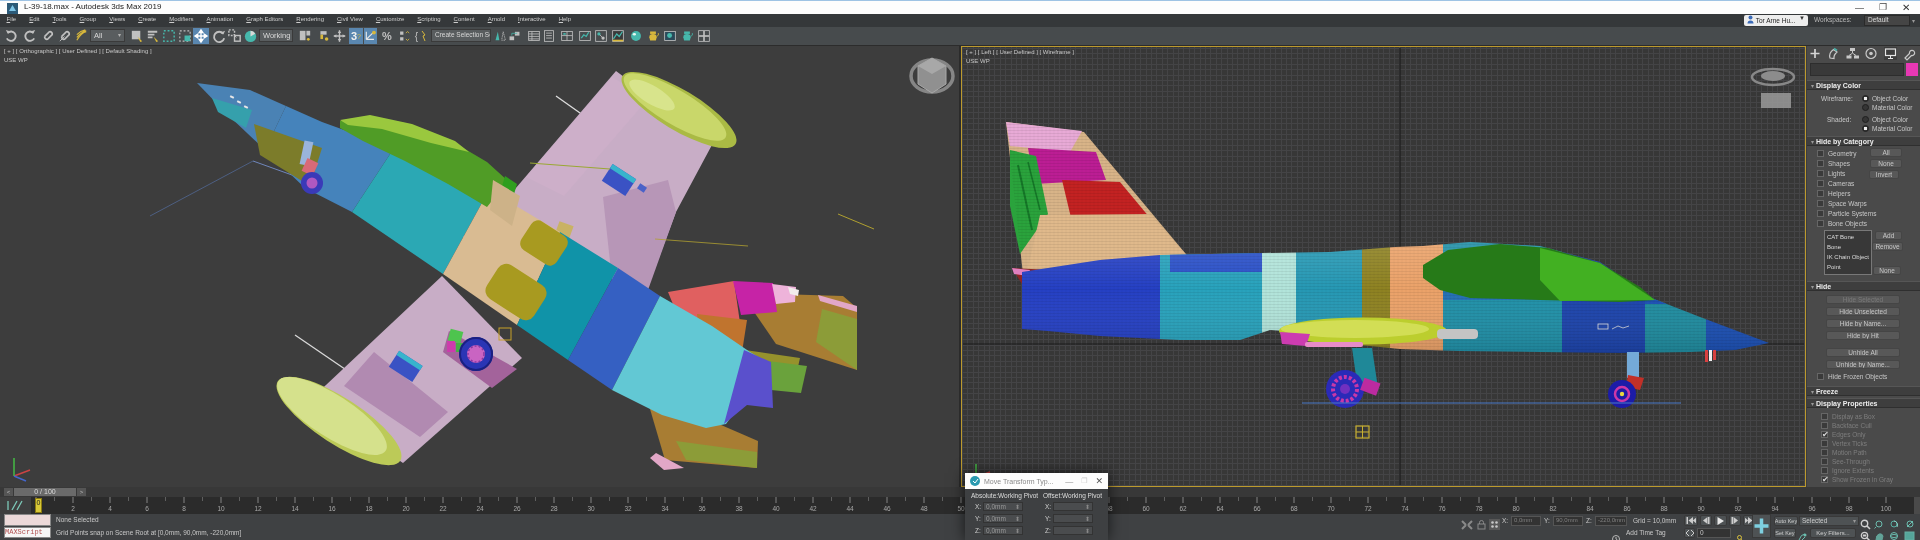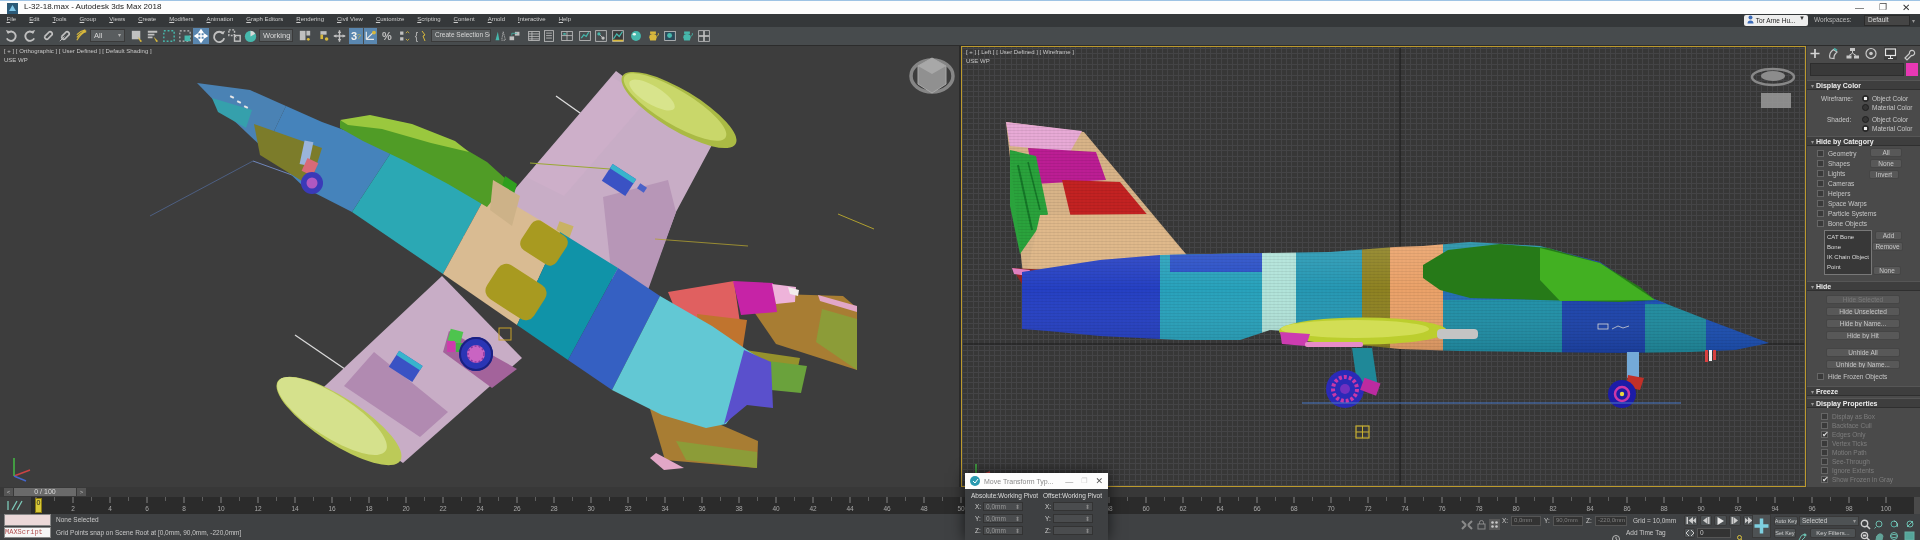--- a/index.html
+++ b/index.html
@@ -25,21 +25,21 @@
 .dlgbody {height:51px;background:#3e4042;color:#ccc;font-size:6.5px;position:relative;}
 .dfield {position:absolute;width:40px;height:9px;background:#4a4c4e;border:1px solid #333;color:#999;font-size:6.5px;padding:0 2px;overflow:hidden;}
 .spn {float:right;color:#888;font-size:6px;}
 </style></head>
 <body>
 <div class="titlebar">
  <svg style="position:absolute;left:7px;top:2px" width="11" height="11" viewBox="0 0 11 11">
       <rect x="0" y="0" width="11" height="11" fill="#2c5a78"></rect>
       <path d="M2 8 L5.5 2 L9 8 z" fill="#7ec6e8"></path>
     </svg>
- <span class="tt">L-32-18.max - Autodesk 3ds Max 2018</span>
+ <span class="tt">L-39-18.max - Autodesk 3ds Max 2019</span>
  <span style="position:absolute;left:1855px;top:2px;color:#444;font-size:9px;">—</span>
  <span style="position:absolute;left:1879px;top:1px;color:#444;font-size:9px;">❐</span>
  <span style="position:absolute;left:1902px;top:1px;color:#333;font-size:10px;">✕</span>
 </div>
 <div class="menubar"><span class="mi"><u>F</u>ile</span><span class="mi"><u>E</u>dit</span><span class="mi"><u>T</u>ools</span><span class="mi"><u>G</u>roup</span><span class="mi"><u>V</u>iews</span><span class="mi"><u>C</u>reate</span><span class="mi"><u>M</u>odifiers</span><span class="mi"><u>A</u>nimation</span><span class="mi"><u>G</u>raph Editors</span><span class="mi"><u>R</u>endering</span><span class="mi"><u>C</u>ivil View</span><span class="mi"><u>C</u>ustomize</span><span class="mi"><u>S</u>cripting</span><span class="mi"><u>C</u>ontent</span><span class="mi"><u>A</u>rnold</span><span class="mi"><u>I</u>nteractive</span><span class="mi"><u>H</u>elp</span>
  <div style="position:absolute;left:1744px;top:1px;width:64px;height:11px;background:#ededed;border-radius:2px;color:#222;font-size:6.5px;padding:0 3px;overflow:hidden;white-space:nowrap;">
   <svg width="7" height="9" viewBox="0 0 7 9" style="vertical-align:-1px;">
         <circle cx="3.5" cy="2.5" r="2" fill="#3a6ab8"></circle>
         <path d="M0.5 8.5 a3 3 0 0 1 6 0 z" fill="#3a6ab8"></path>
       </svg> Tor Arne Hu... <span style="float:right;color:#333;font-size:6px;">▼</span></div>

